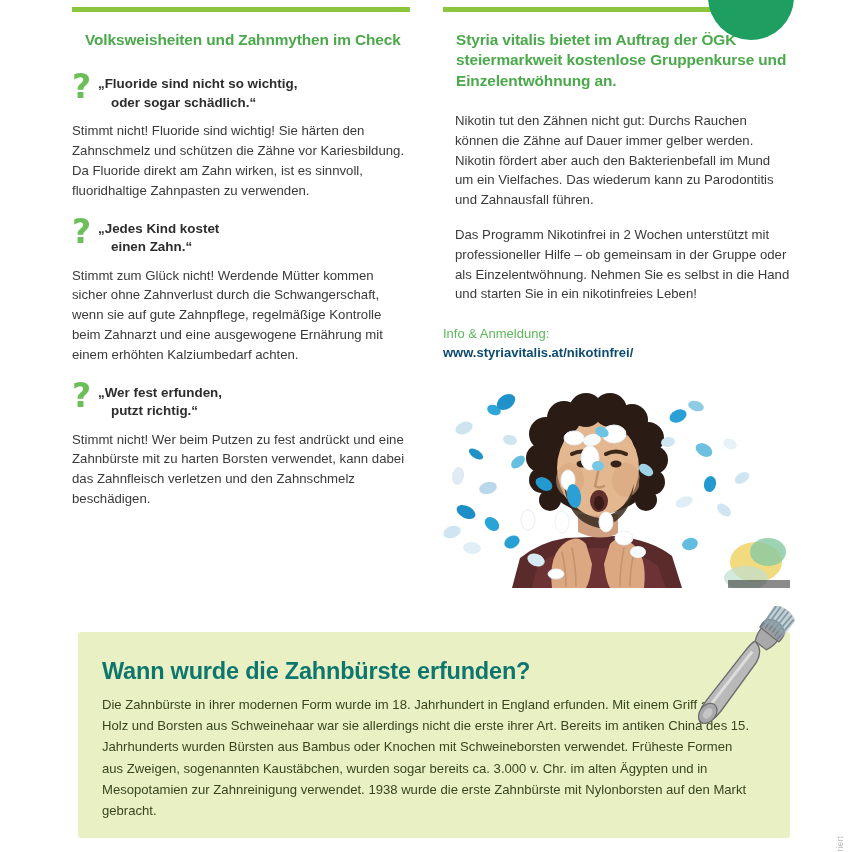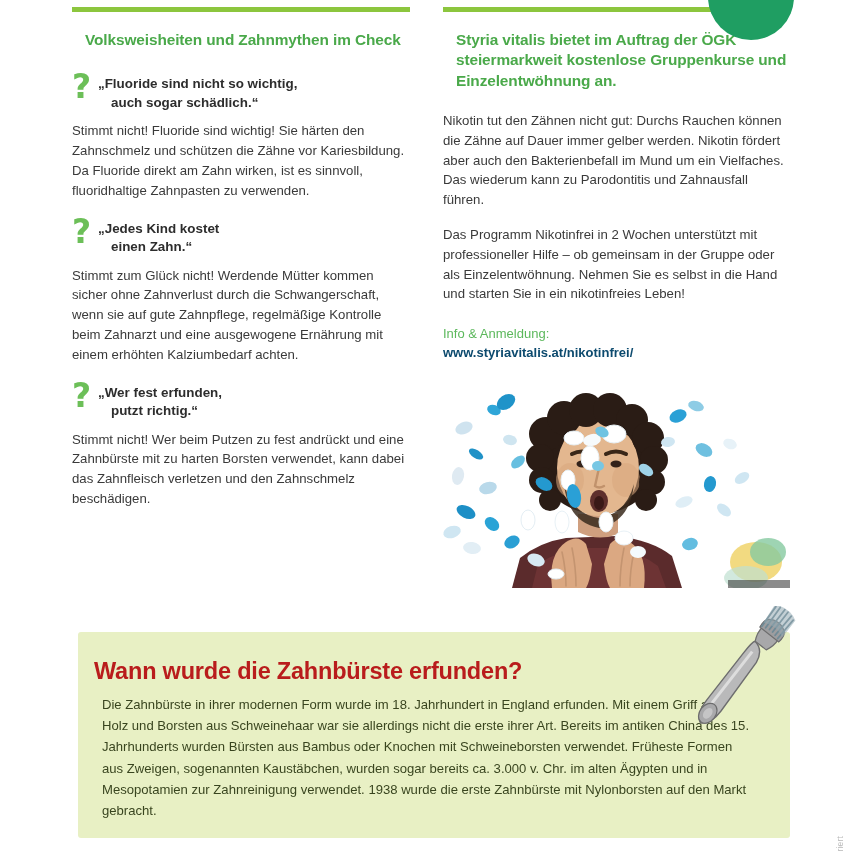--- a/index.html
+++ b/index.html
@@ -96,21 +96,21 @@
   .myth-title .ln2 { display: block; padding-left: 13px; }
   .myth-body {
     margin: 8px 0 0 0;
     font-size: 13.2px;
     line-height: 1.5;
     color: #3a3a3a;
   }
 
   
   .rc-para {
-    margin: 0 0 15px 0;
+    margin: 0 0 15px 12px;
     font-size: 13.2px;
     line-height: 1.5;
     color: #3a3a3a;
   }
   .rc-link-block {
     margin-top: 20px;
     color: #5cb85c;
     font-size: 13px;
     line-height: 1.48;
   }
@@ -134,26 +134,26 @@
     position: absolute;
     left: 78px;
     top: 632px;
     width: 712px;
     height: 206px;
     background: #e8f0c4;
     border-radius: 3px;
   }
   .factbox-title {
     position: absolute;
-    left: 16px;
+    left: 24px;
     top: 26px;
     margin: 0;
     font-size: 23.5px;
     font-weight: bold;
-    color: #b91c1c;
+    color: #0f766e;
     letter-spacing: -0.2px;
   }
   .factbox-body {
     position: absolute;
     left: 24px;
     top: 62px;
     width: 648px;
     margin: 0;
     font-size: 13.1px;
     line-height: 1.62;
@@ -193,21 +193,21 @@
 
   <div class="col col-left">
 
     <h2 class="col-heading">Volksweisheiten und Zahnmythen im Check</h2>
 
     <div class="myth">
       <div class="myth-head">
         <span class="qmark">?</span>
         <span class="myth-title">
           <span>„Fluoride sind nicht so wichtig,</span>
-          <span class="ln2">auch sogar schädlich.“</span>
+          <span class="ln2">oder sogar schädlich.“</span>
         </span>
       </div>
       <p class="myth-body">Stimmt nicht! Fluoride sind wichtig! Sie härten den Zahnschmelz und schützen die Zähne vor Kariesbildung. Da Fluoride direkt am Zahn wirken, ist es sinnvoll, fluoridhaltige Zahnpasten zu verwenden.</p>
     </div>
 
     <div class="myth">
       <div class="myth-head">
         <span class="qmark">?</span>
         <span class="myth-title">
           <span>„Jedes Kind kostet</span>

